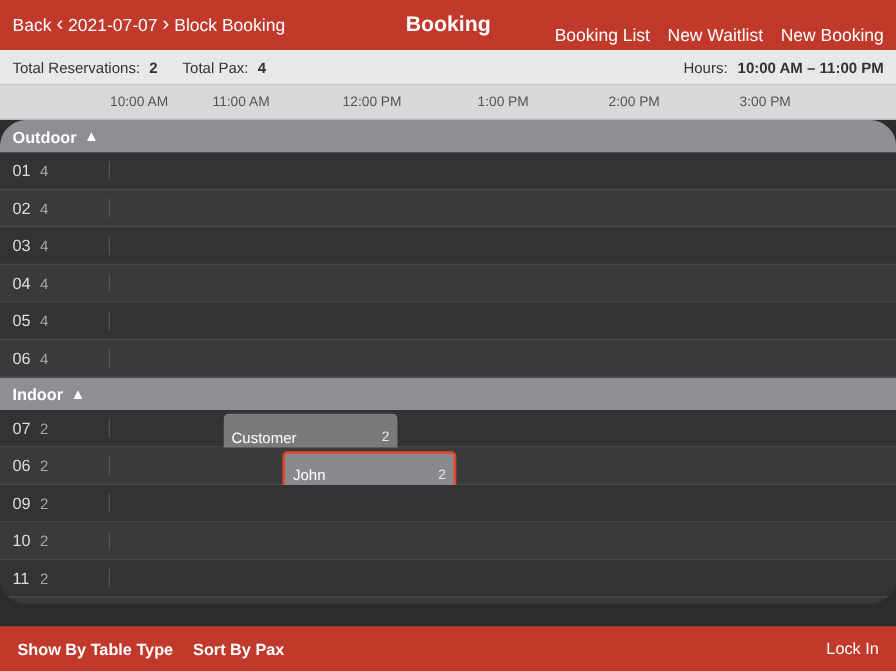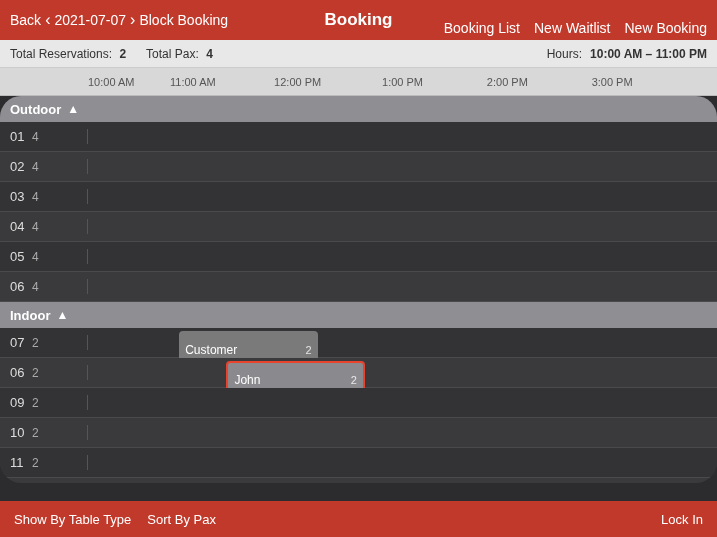--- a/index.html
+++ b/index.html
@@ -146,21 +146,21 @@
       position: absolute;
       bottom: 0;
       left: 0;
       right: 0;
       background: #c0392b;
       height: 36px;
       display: flex;
       align-items: center;
       padding: 0 14px;
     }
-    #bottom-bar .left { display: flex; gap: 16px; flex: 1; }
+    #bottom-bar .left { display: flex; gap: 16px; flex: 1; font-weight: bold; }
     #bottom-bar .right { }
     .bottom-btn { color: white; font-size: 13px; cursor: pointer; }
 
     .collapse-icon { font-size: 12px; }
   </style>
 </head>
 <body>
 
 <div style="position:relative; width:717px; height:537px; overflow:hidden;">
 

